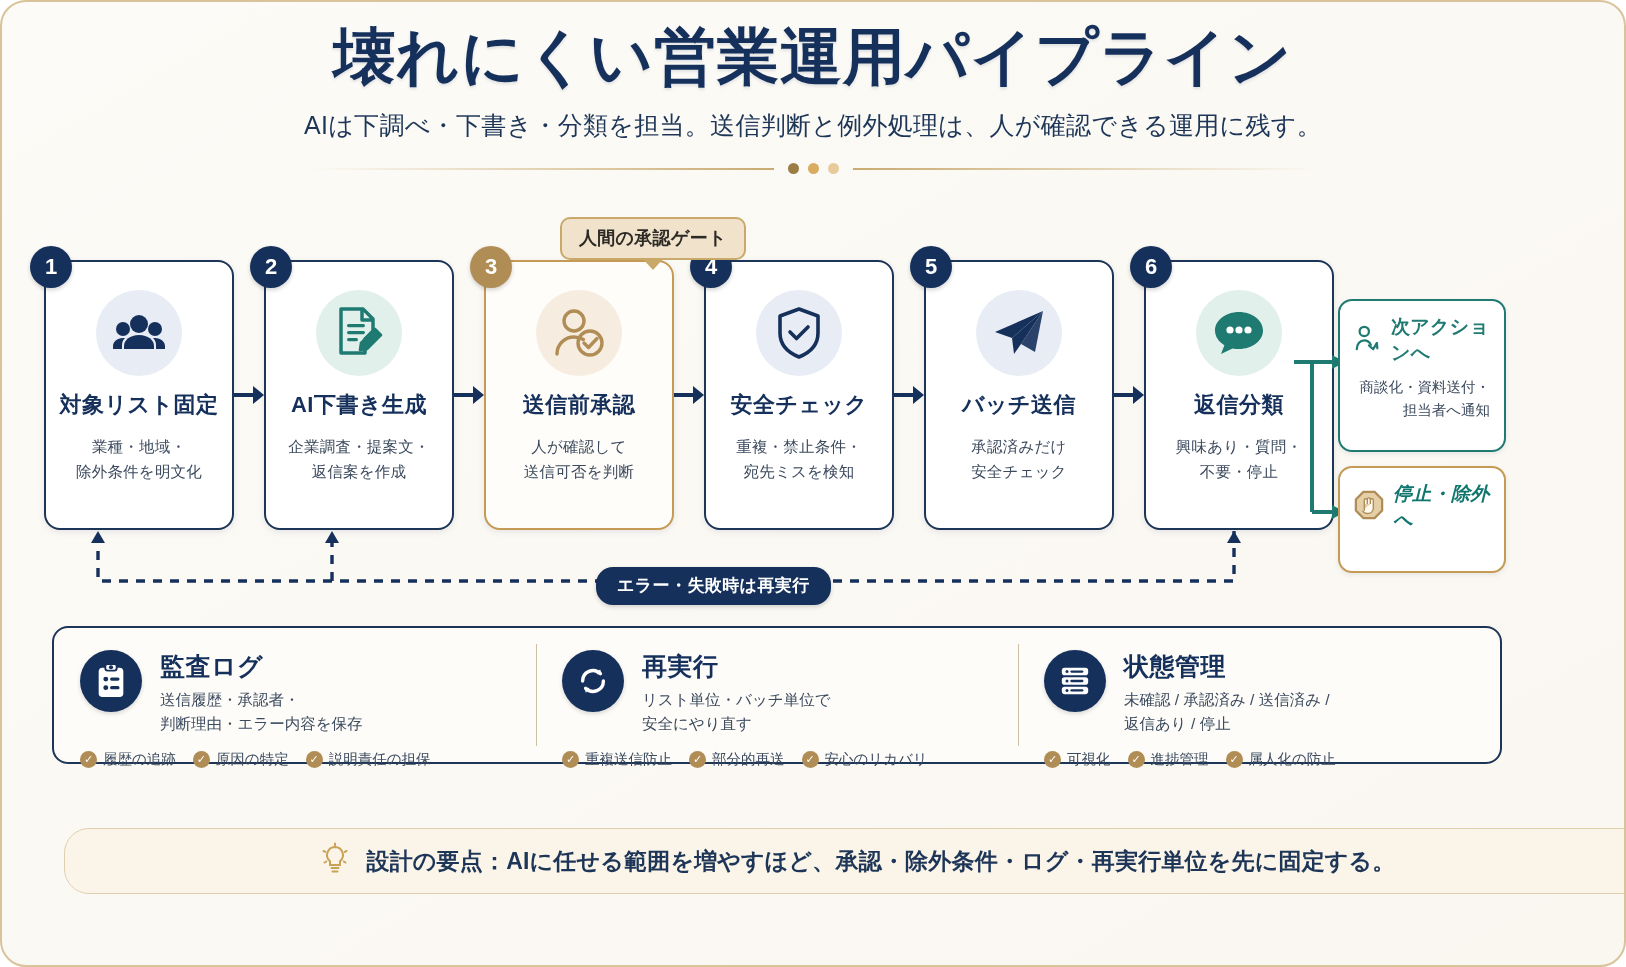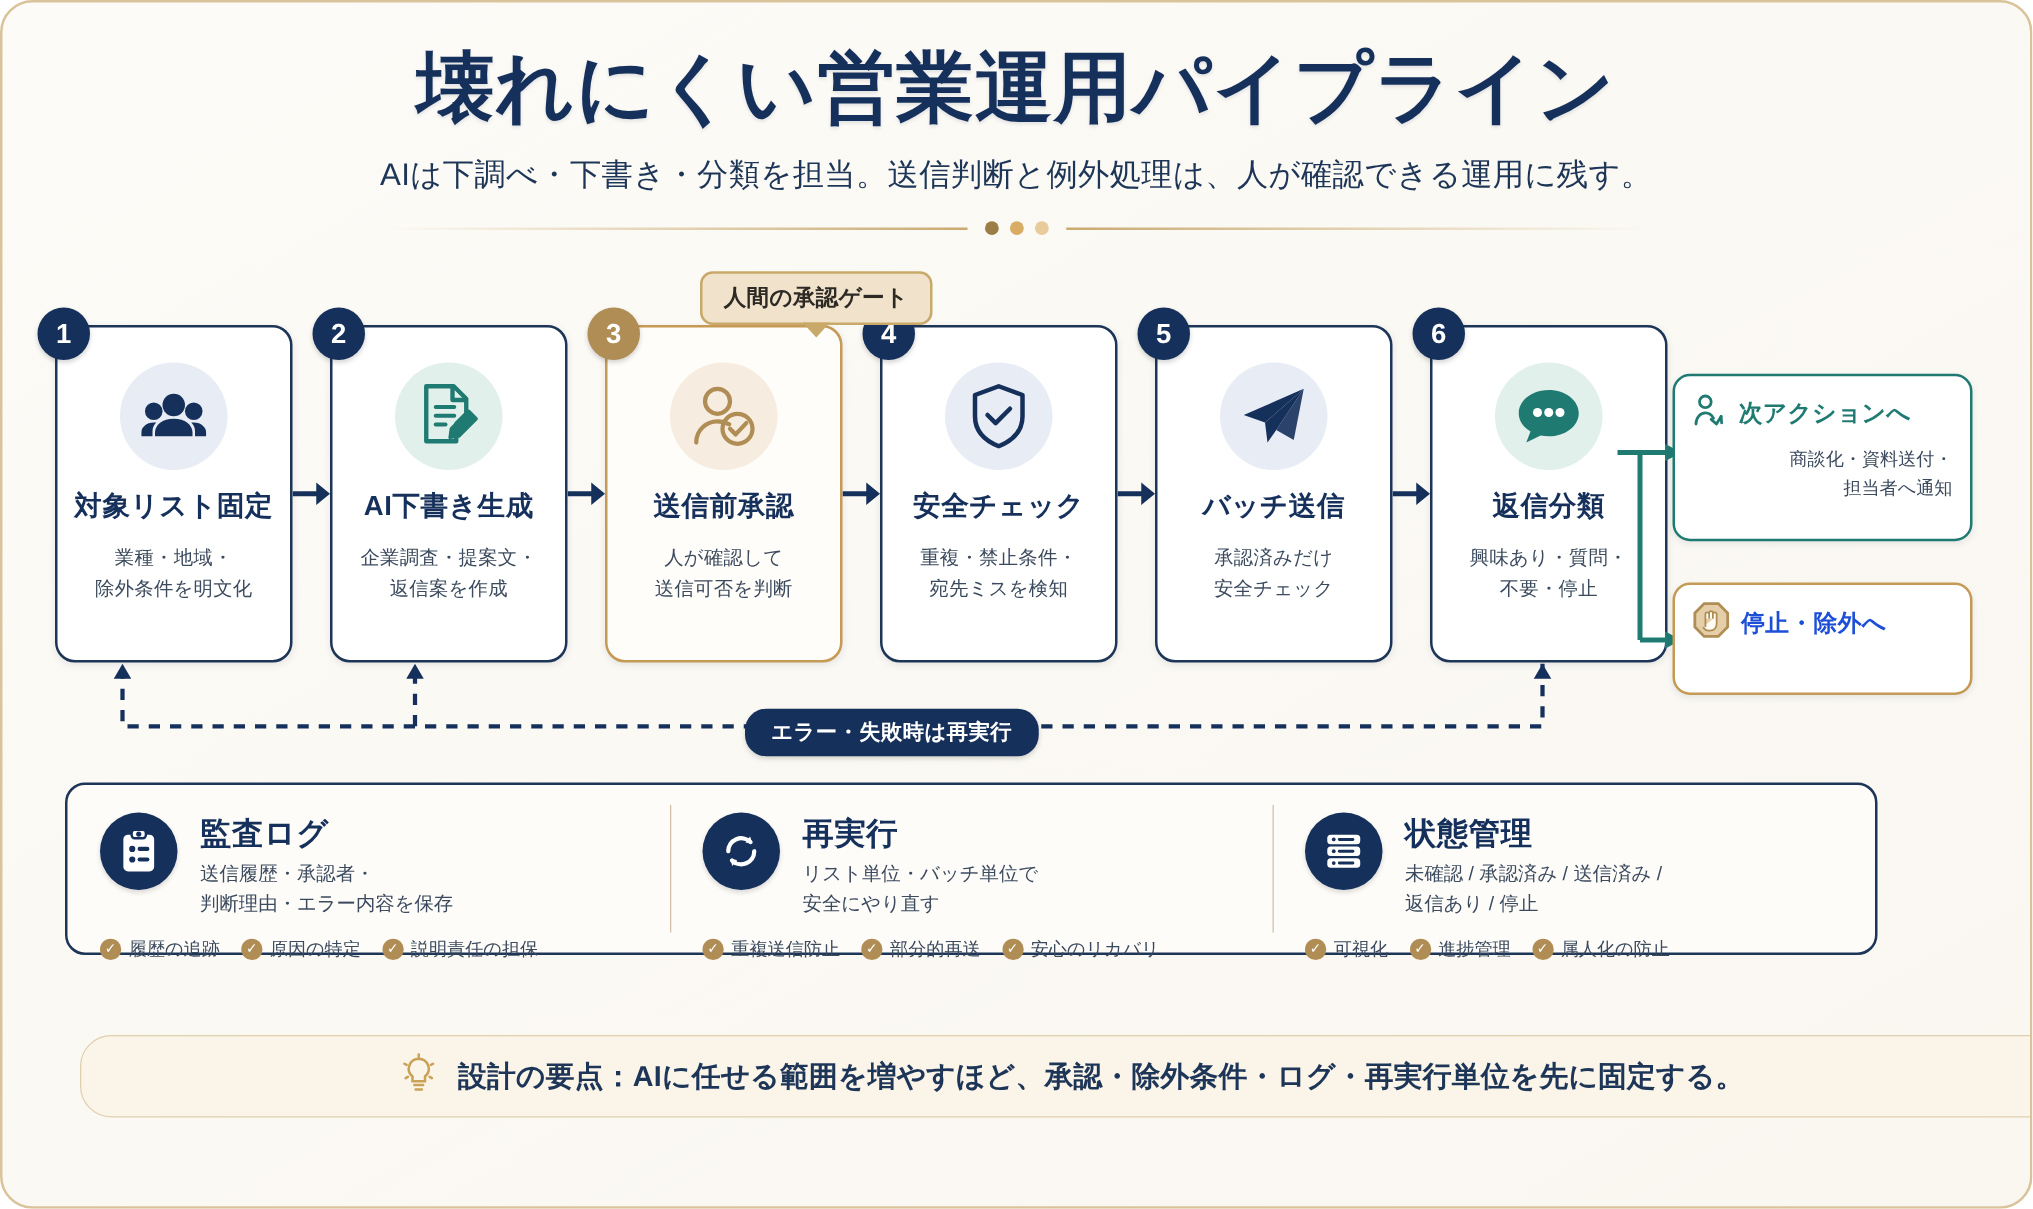--- a/index.html
+++ b/index.html
@@ -11,21 +11,21 @@
   #canvas {
     position: relative;
     width: 1626px; height: 967px;
     background: linear-gradient(150deg,#fdfbf7 0%,#fbf9f4 40%,#faf7f1 100%);
     border: 2px solid #d9c39a;
     border-radius: 26px;
     overflow: hidden;
   }
 
   
-  .header { text-align: center; padding-top: 36px; }
+  .header { text-align: center; padding-top: 22px; }
   .title {
     font-size: 62px; font-weight: 700; letter-spacing: 1px;
     color: #16305c; line-height: 1.08;
     text-shadow: 0 2px 3px rgba(20,40,80,.12);
   }
   .subtitle {
     margin-top: 18px; font-size: 25px; color: #1d3557;
     letter-spacing: .3px; font-weight: 500;
   }
   .divider {
@@ -98,32 +98,32 @@
   }
   .gate .tail {
     position: absolute; left: 50%; bottom: -12px; transform: translateX(-50%);
     width: 0; height: 0;
     border-left: 11px solid transparent; border-right: 11px solid transparent;
     border-top: 12px solid #c9a96a;
   }
 
   
   .outcome {
-    position: absolute; width: 240px; padding: 13px 14px 28px;
+    position: absolute; width: 168px; padding: 13px 14px 28px;
     background: #ffffff; border-radius: 14px;
     box-shadow: 0 2px 5px rgba(30,50,80,.09);
   }
   .outcome.teal { left: 1336px; top: 297px; border: 2px solid #1f7a72; }
   .outcome.gold2 { left: 1336px; top: 464px; border: 2px solid #c49a55; }
   .outcome .ohead {
     display: flex; align-items: center; gap: 9px; margin-bottom: 10px;
   }
   .outcome .otitle { font-size: 19px; font-weight: 700; letter-spacing: .3px; }
   .outcome.teal .otitle { color: #1f7a72; }
-  .outcome.gold2 .otitle { color: #1d4ed8; }
+  .outcome.gold2 .otitle { color: #0f766e; font-style: italic; }
   .outcome .odesc { font-size: 14.5px; color: #3c4a5e; line-height: 1.6; text-align: right; }
 
   .branch { position: absolute; left: 1290px; top: 330px; }
 
   
   .retryloop { position: absolute; left: 0; top: 515px; }
   .retrylabel {
     position: absolute; left: 594px; top: 565px;
     background: #16305c; color: #fff;
     font-size: 17px; font-weight: 700; letter-spacing: .4px;

